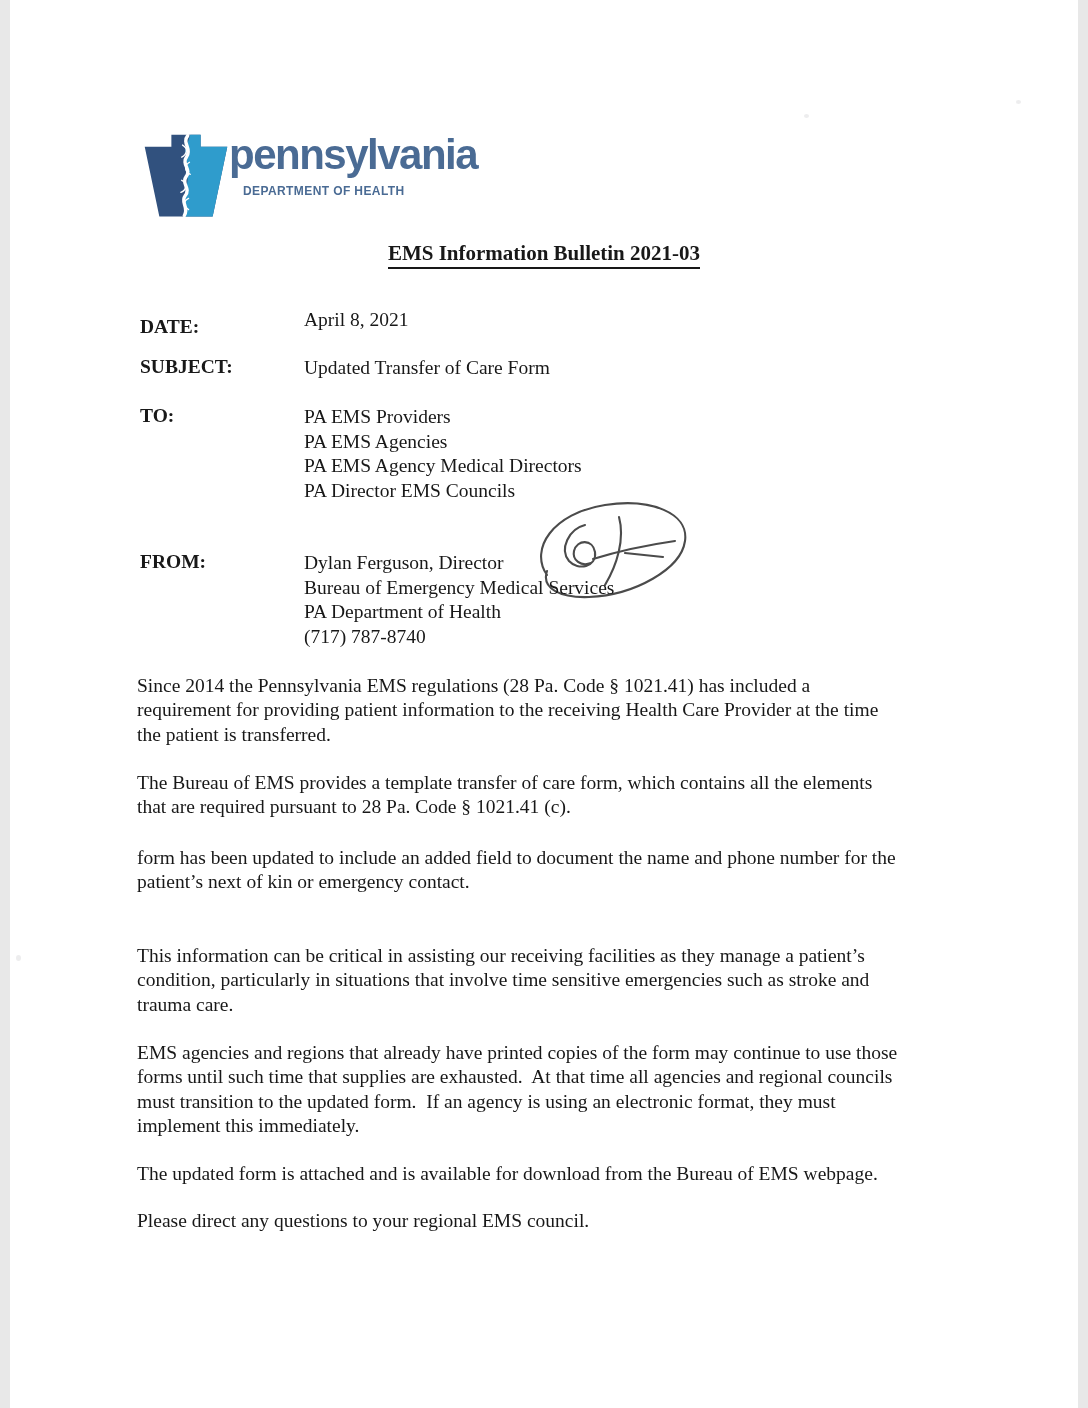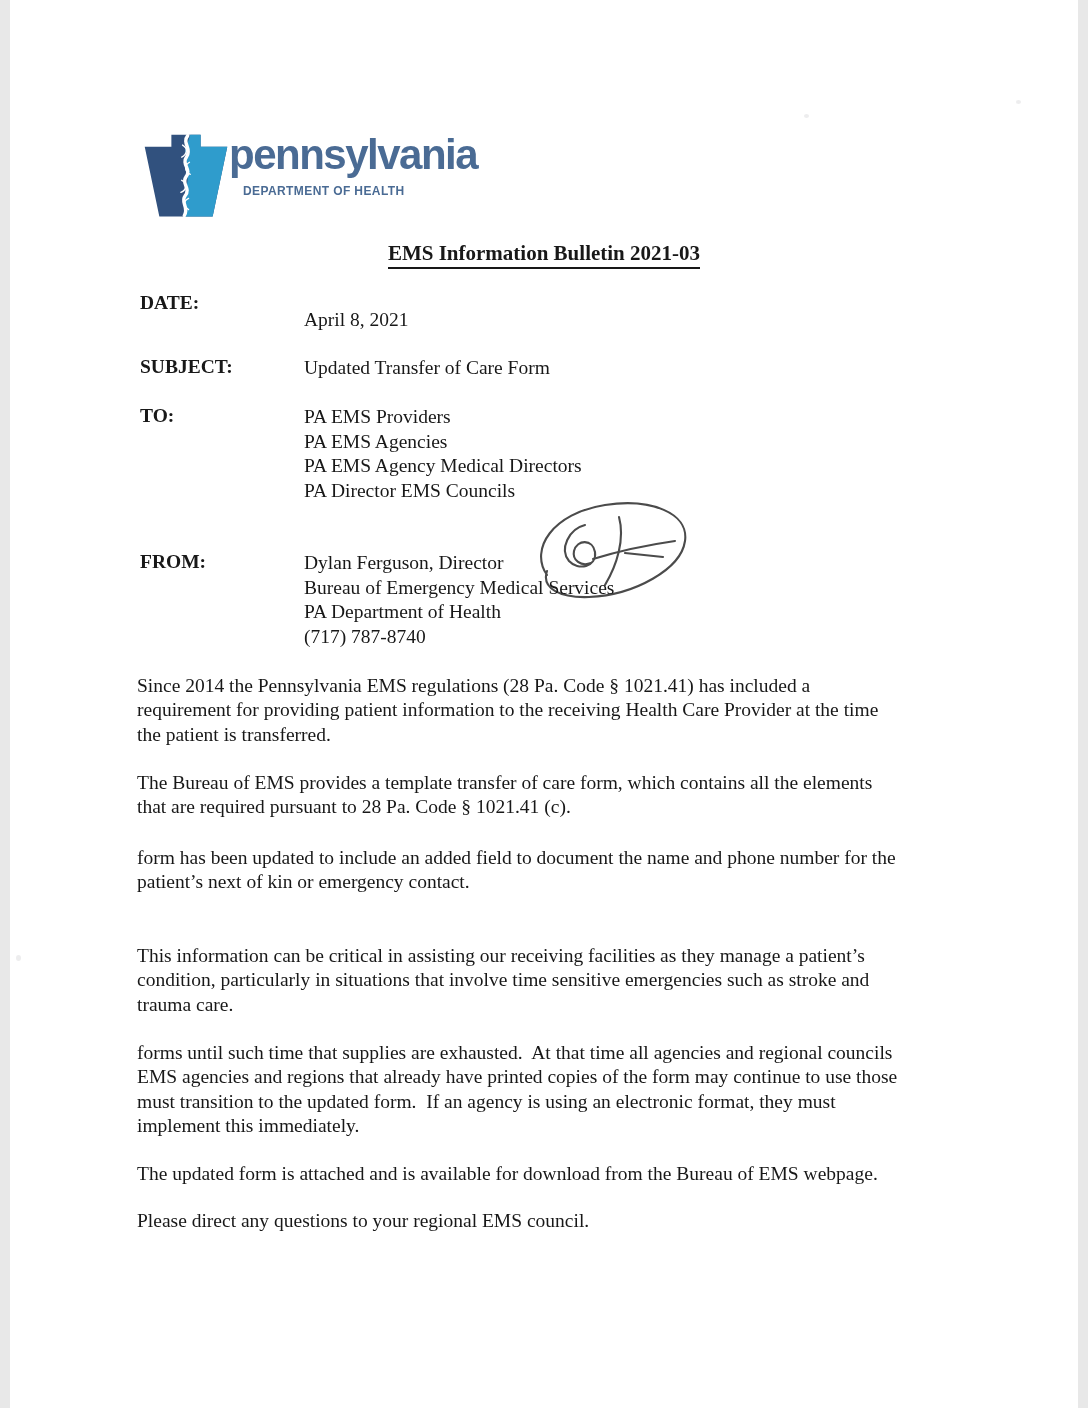--- a/index.html
+++ b/index.html
@@ -91,21 +91,21 @@
       <path d="M46,14 C53,18 51,25 45,28 M54,34 C47,38 49,45 55,48 M45,55 C52,58 51,66 44,69 M53,76 C46,79 48,86 53,89" fill="none" stroke="#ffffff" stroke-width="1.6" stroke-linecap="round"></path>
     </svg>
     <div class="wordmark">pennsylvania</div>
     <div class="dept">DEPARTMENT OF HEALTH</div>
   </div>
 
   <div class="title-row">
     <span class="title">EMS Information Bulletin 2021-03</span>
   </div>
 
-  <div class="field-label" style="top:292px">DATE:</div>
+  <div class="field-label" style="top:316px">DATE:</div>
   <div class="field-lines" style="top:308px">
     <span>April 8, 2021</span>
   </div>
 
   <div class="field-label" style="top:356px">SUBJECT:</div>
   <div class="field-lines" style="top:356px">
     <span>Updated Transfer of Care Form</span>
   </div>
 
   <div class="field-label" style="top:405px">TO:</div>
@@ -150,22 +150,22 @@
     <span>patient’s next of kin or emergency contact.</span>
   </div>
 
   <div class="para" style="top:944px">
     <span>This information can be critical in assisting our receiving facilities as they manage a patient’s</span>
     <span>condition, particularly in situations that involve time sensitive emergencies such as stroke and</span>
     <span>trauma care.</span>
   </div>
 
   <div class="para" style="top:1041px">
+    <span>EMS agencies and regions that already have printed copies of the form may continue to use those</span>
     <span>forms until such time that supplies are exhausted.  At that time all agencies and regional councils</span>
-    <span>EMS agencies and regions that already have printed copies of the form may continue to use those</span>
     <span>must transition to the updated form.  If an agency is using an electronic format, they must</span>
     <span>implement this immediately.</span>
   </div>
 
   <div class="para" style="top:1162px">
     <span>The updated form is attached and is available for download from the Bureau of EMS webpage.</span>
   </div>
 
   <div class="para" style="top:1209px">
     <span>Please direct any questions to your regional EMS council.</span>

